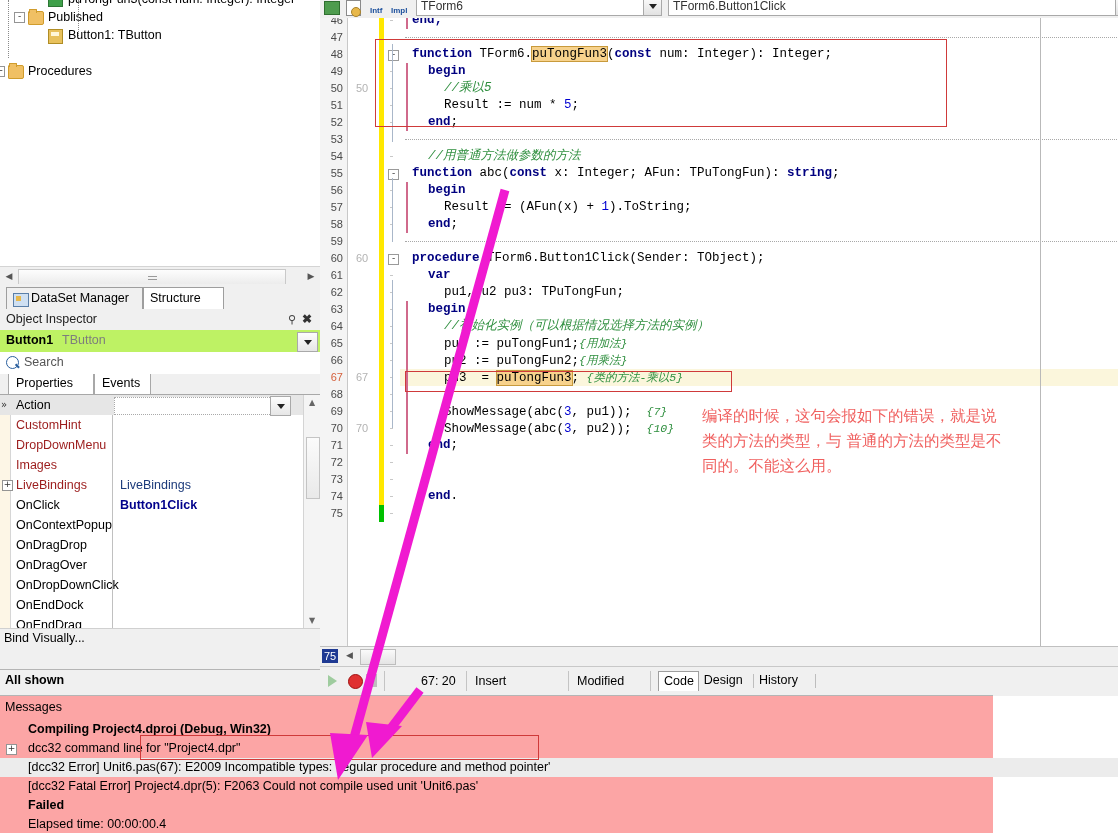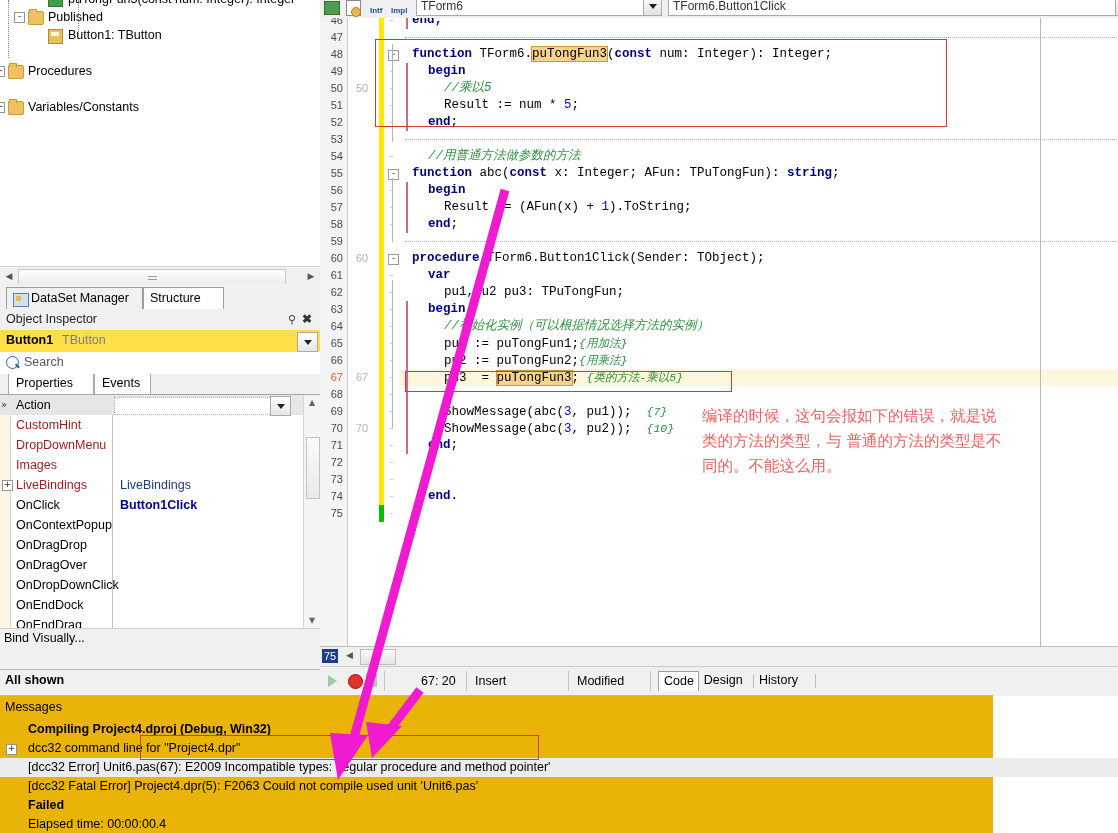--- a/index.html
+++ b/index.html
@@ -47,21 +47,21 @@
   .dstab.sel{background:#fff;}
   .dsicon{position:absolute;left:6px;top:5px;width:14px;height:12px;background:#cfe0f2;border:1px solid #5a7fa8;}
   .dsicon:after{content:"";position:absolute;left:2px;top:2px;width:5px;height:5px;background:#e8b84a;}
 
   
   #oi-title{left:0;top:310px;width:320px;height:20px;background:#f0f0f0;border-bottom:1px solid #d0d0d0;}
   #oi-title .t{position:absolute;left:6px;top:2px;font-size:12.5px;color:#222;}
   .pin{position:absolute;right:22px;top:4px;width:10px;height:12px;color:#444;font-size:11px;line-height:11px;}
   .xbtn{position:absolute;right:6px;top:3px;width:12px;height:12px;color:#333;font-size:12px;line-height:12px;font-weight:bold;}
 
-  #oi-obj{left:0;top:330px;width:320px;height:22px;background:#fde047;border-bottom:1px solid #cfcfcf;}
+  #oi-obj{left:0;top:330px;width:320px;height:22px;background:#bef264;border-bottom:1px solid #cfcfcf;}
   #oi-obj .nm{position:absolute;left:6px;top:3px;font-weight:bold;font-size:12.5px;}
   #oi-obj .cls{position:absolute;left:62px;top:3px;color:#7d7d7d;font-size:12.5px;}
   .combo-btn{position:absolute;background:linear-gradient(#fdfdfd,#e6e6e6);border:1px solid #a9a9a9;}
   .combo-btn .ar{position:absolute;left:50%;top:50%;margin:-2px 0 0 -4px;width:0;height:0;
      border-left:4px solid transparent;border-right:4px solid transparent;border-top:5px solid #222;}
 
   #oi-search{left:0;top:352px;width:320px;height:22px;background:#fff;border-bottom:1px solid #cfcfcf;}
   #oi-search .ph{position:absolute;left:24px;top:3px;color:#555;font-size:12.5px;}
   .magnifier{position:absolute;left:6px;top:4px;width:11px;height:11px;border:1.6px solid #2a5f9e;border-radius:50%;}
   .magnifier:after{content:"";position:absolute;left:8px;top:8px;width:5px;height:1.6px;background:#2a5f9e;transform:rotate(45deg);}
@@ -141,21 +141,21 @@
   #lastline{position:absolute;left:2px;top:2px;background:#1f3a93;color:#fff;font-size:11px;
      padding:0 2px;line-height:14px;font-family:"Liberation Sans",sans-serif;}
   #statusbar{left:320px;top:666px;width:798px;height:29px;background:#f0f0f0;border-top:1px solid #c8c8c8;}
   .sb-cell{position:absolute;top:4px;height:20px;line-height:20px;font-size:12.5px;
      border-left:1px solid #c4c4c4;padding-left:8px;box-sizing:border-box;}
   .sbtab{position:absolute;top:4px;height:20px;line-height:19px;font-size:12.5px;padding:0 5px;box-sizing:border-box;}
   .sbtab.sel{background:#fff;border:1px solid #9e9e9e;border-bottom:none;}
   .sbtab .sep{position:absolute;right:0;top:3px;bottom:3px;width:1px;background:#bdbdbd;}
 
   
-  #messages{left:0;top:695px;width:993px;height:138px;background:#eab308;border-top:1px solid #b5b5b5;}
+  #messages{left:0;top:695px;width:993px;height:138px;background:#fca5a5;border-top:1px solid #b5b5b5;}
   #msg-title{position:absolute;left:5px;top:4px;font-size:12.5px;}
   .mrow{position:absolute;left:0;width:1118px;height:19px;line-height:19px;font-size:12.5px;}
   .mrow .mt{position:absolute;left:28px;white-space:nowrap;}
   .mrow.b .mt{font-weight:bold;}
   .mrow.alt{background:#ececec;}
   .mplus{position:absolute;left:6px;top:5px;width:9px;height:9px;border:1px solid #949494;background:#fff;
      font-size:9px;line-height:7px;text-align:center;color:#333;font-family:"DejaVu Sans",sans-serif;}
 
   
   #arrow-svg{left:0;top:0;width:1118px;height:833px;pointer-events:none;}
@@ -176,25 +176,20 @@
         <span class="tlabel" style="left: 48px;">Published</span>
       </div>
       <div class="tree-row" style="position: absolute; left: 0px; top: 26px; width: 320px;">
         <span class="icon-btn1" style="left: 48px;"></span>
         <span class="tlabel" style="left: 68px;">Button1: TButton</span>
       </div>
       <div class="tree-row" style="position: absolute; left: 0px; top: 62px; width: 320px;">
         <span class="expander" style="left: -6px;">+</span>
         <span class="folder" style="left: 8px;"></span>
         <span class="tlabel" style="left: 28px;">Procedures</span>
-      </div>
-      <div class="tree-row" style="position: absolute; left: 0px; top: 98px; width: 320px;">
-        <span class="expander" style="left: -6px;">+</span>
-        <span class="folder" style="left: 8px;"></span>
-        <span class="tlabel" style="left: 28px;">Variables/Constants</span>
       </div>
       <div class="dots-v" style="left: 8px; top: 0px; height: 58px;"></div>
       <div class="dots-v" style="left: 78px; top: 0px; height: 38px;"></div>
     </div>
 
   <div class="abs" id="tree-hscroll">
     <div class="hs-arrow" style="left:2px">◀</div>
     <div class="thumb"></div>
     <div class="hs-arrow" style="right:2px">▶</div>
   </div>

